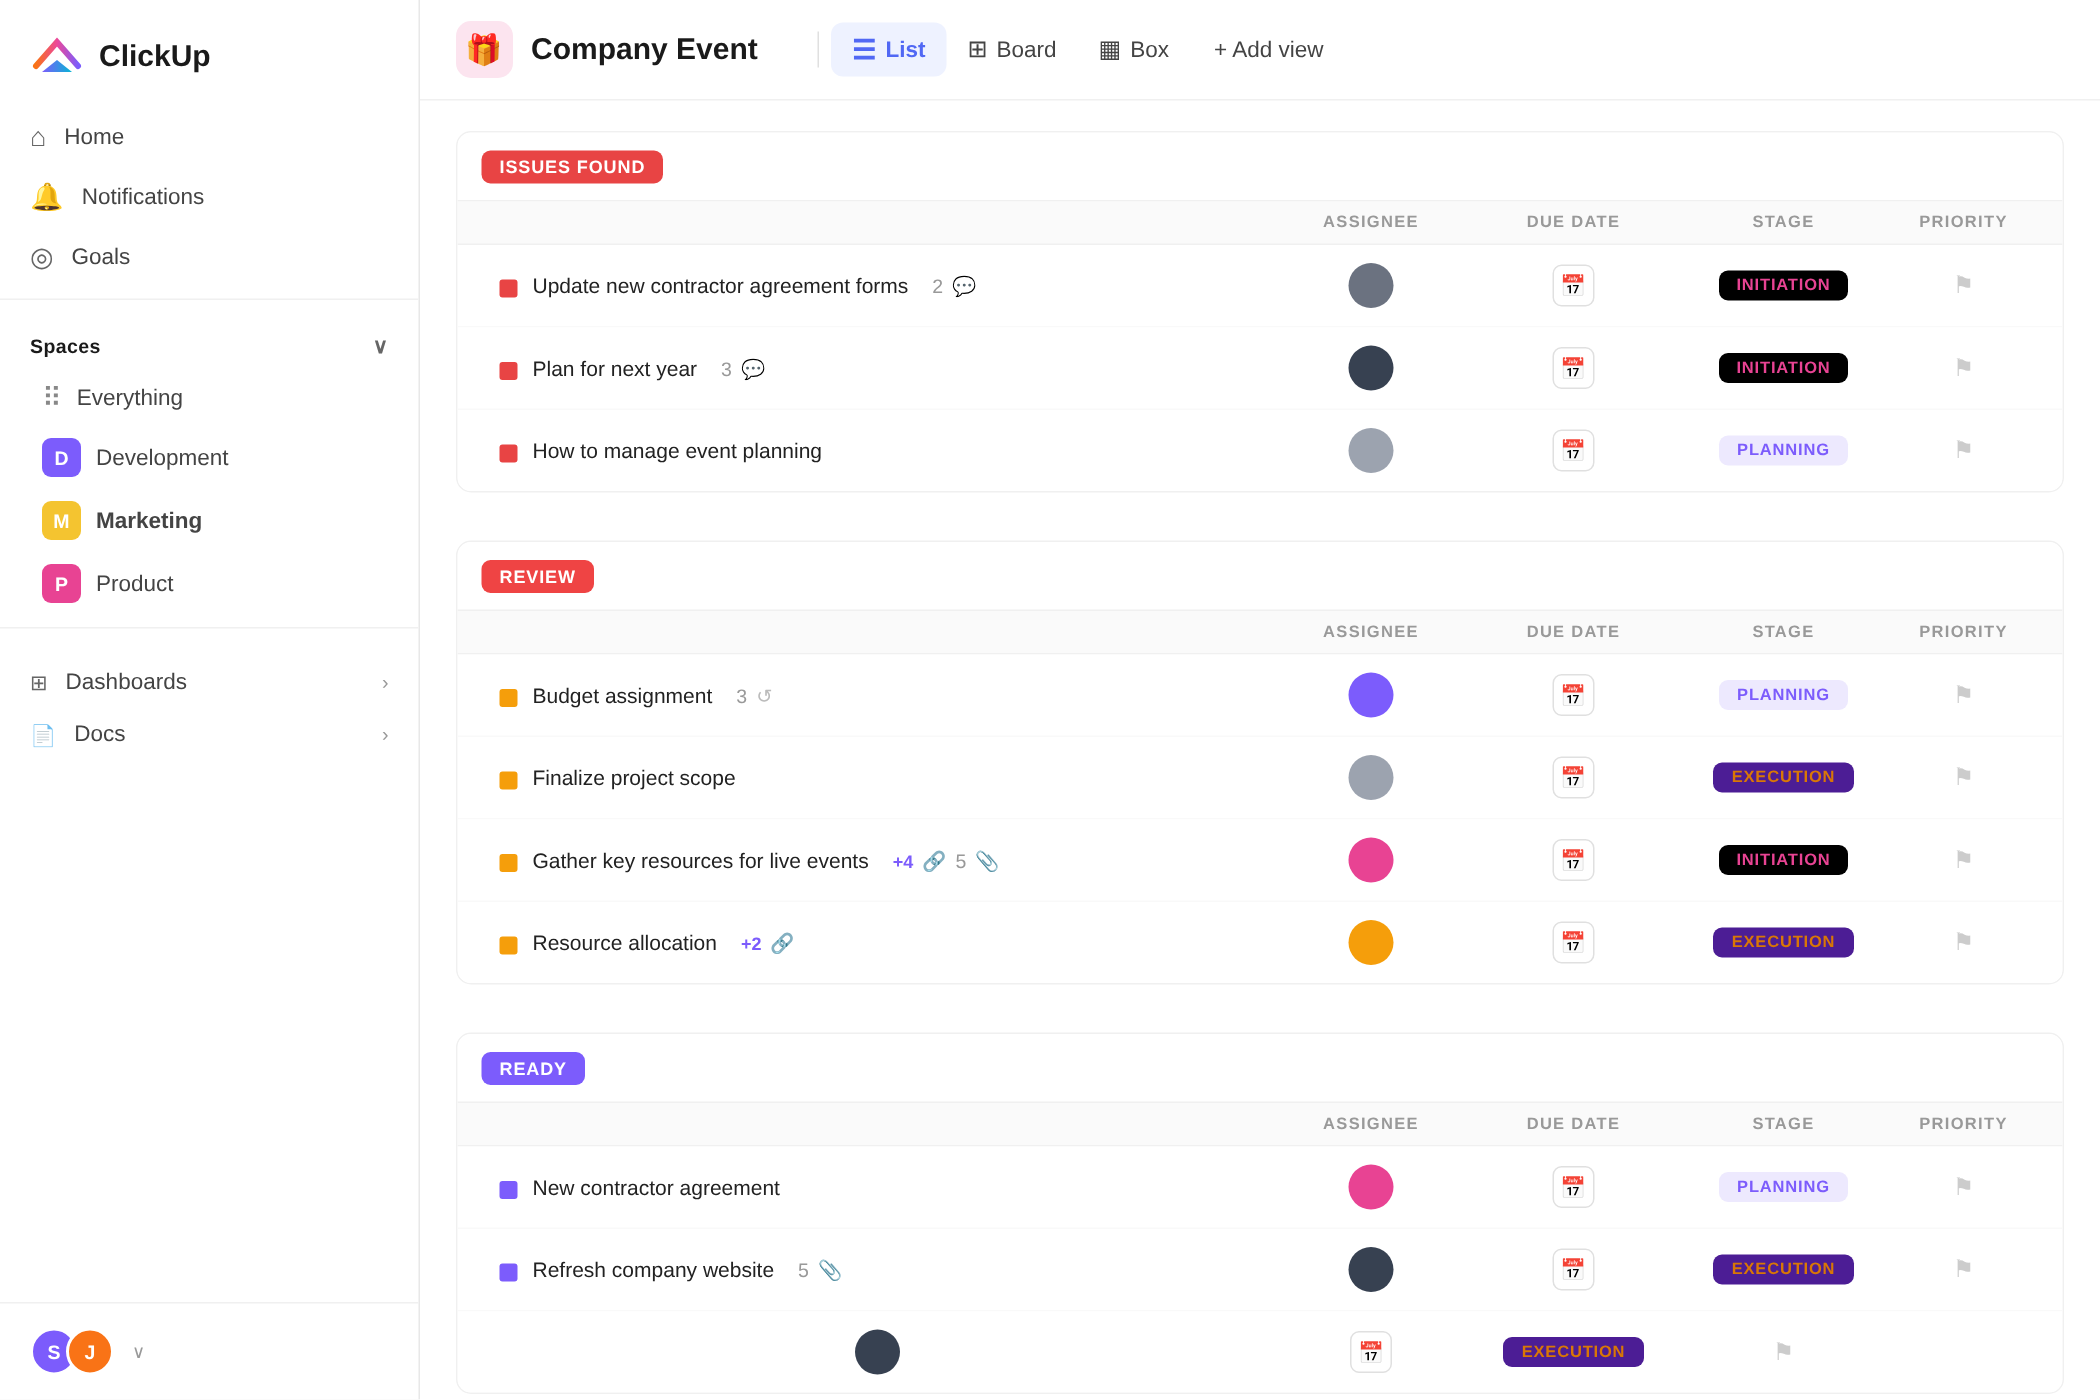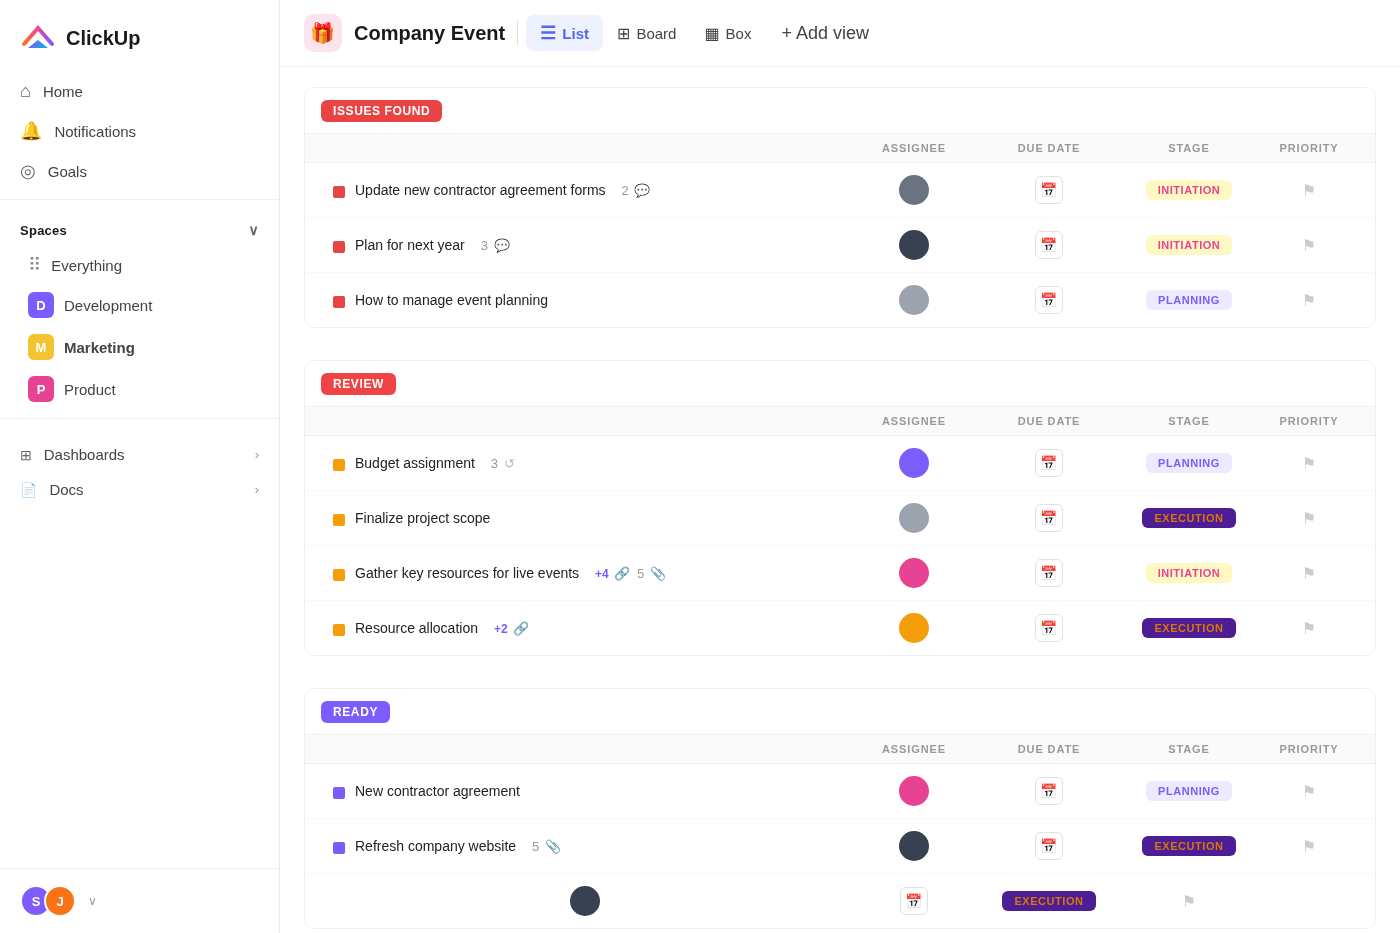--- a/index.html
+++ b/index.html
@@ -136,21 +136,21 @@
       width: 38px; height: 38px;
       background: #fce4ef;
       border-radius: 10px;
       display: flex; align-items: center; justify-content: center;
       margin-right: 12px;
     }
     .topbar-title {
       font-size: 20px;
       font-weight: 700;
       color: #1a1a1a;
-      margin-right: 4px;
+      margin-right: 32px;
     }
     .topbar-divider {
       width: 1px; height: 24px;
       background: #e0e0e0;
       margin: 0 8px;
     }
     .topbar-tab {
       display: flex;
       align-items: center;
       gap: 6px;
@@ -161,21 +161,21 @@
       font-weight: 500;
       color: #444;
     }
     .topbar-tab.active {
       background: #eef2ff;
       color: #5168f4;
       font-weight: 600;
     }
     .add-view-btn {
       display: flex; align-items: center; gap: 5px;
-      color: #444; font-size: 18px;
+      color: #444; font-size: 15px;
       padding: 7px 12px;
       cursor: pointer;
       font-weight: 500;
       margin-left: 4px;
     }
 
     
     .content-area {
       flex: 1;
       overflow-y: auto;
@@ -308,21 +308,21 @@
       align-items: center;
       justify-content: center;
     }
     .stage-badge {
       padding: 4px 12px;
       border-radius: 6px;
       font-size: 11px;
       font-weight: 600;
       letter-spacing: 0.05em;
     }
-    .stage-badge.initiation { background: #fef9c3; color: #e84393; }
+    .stage-badge.initiation { background: #000000; color: #e84393; }
     .stage-badge.planning { background: #ede9fe; color: #7c5cfc; }
     .stage-badge.execution { background: #4c1d95; color: #d97706; }
 
     .priority-cell {
       display: flex;
       align-items: center;
       justify-content: center;
       color: #ccc;
       font-size: 16px;
     }

